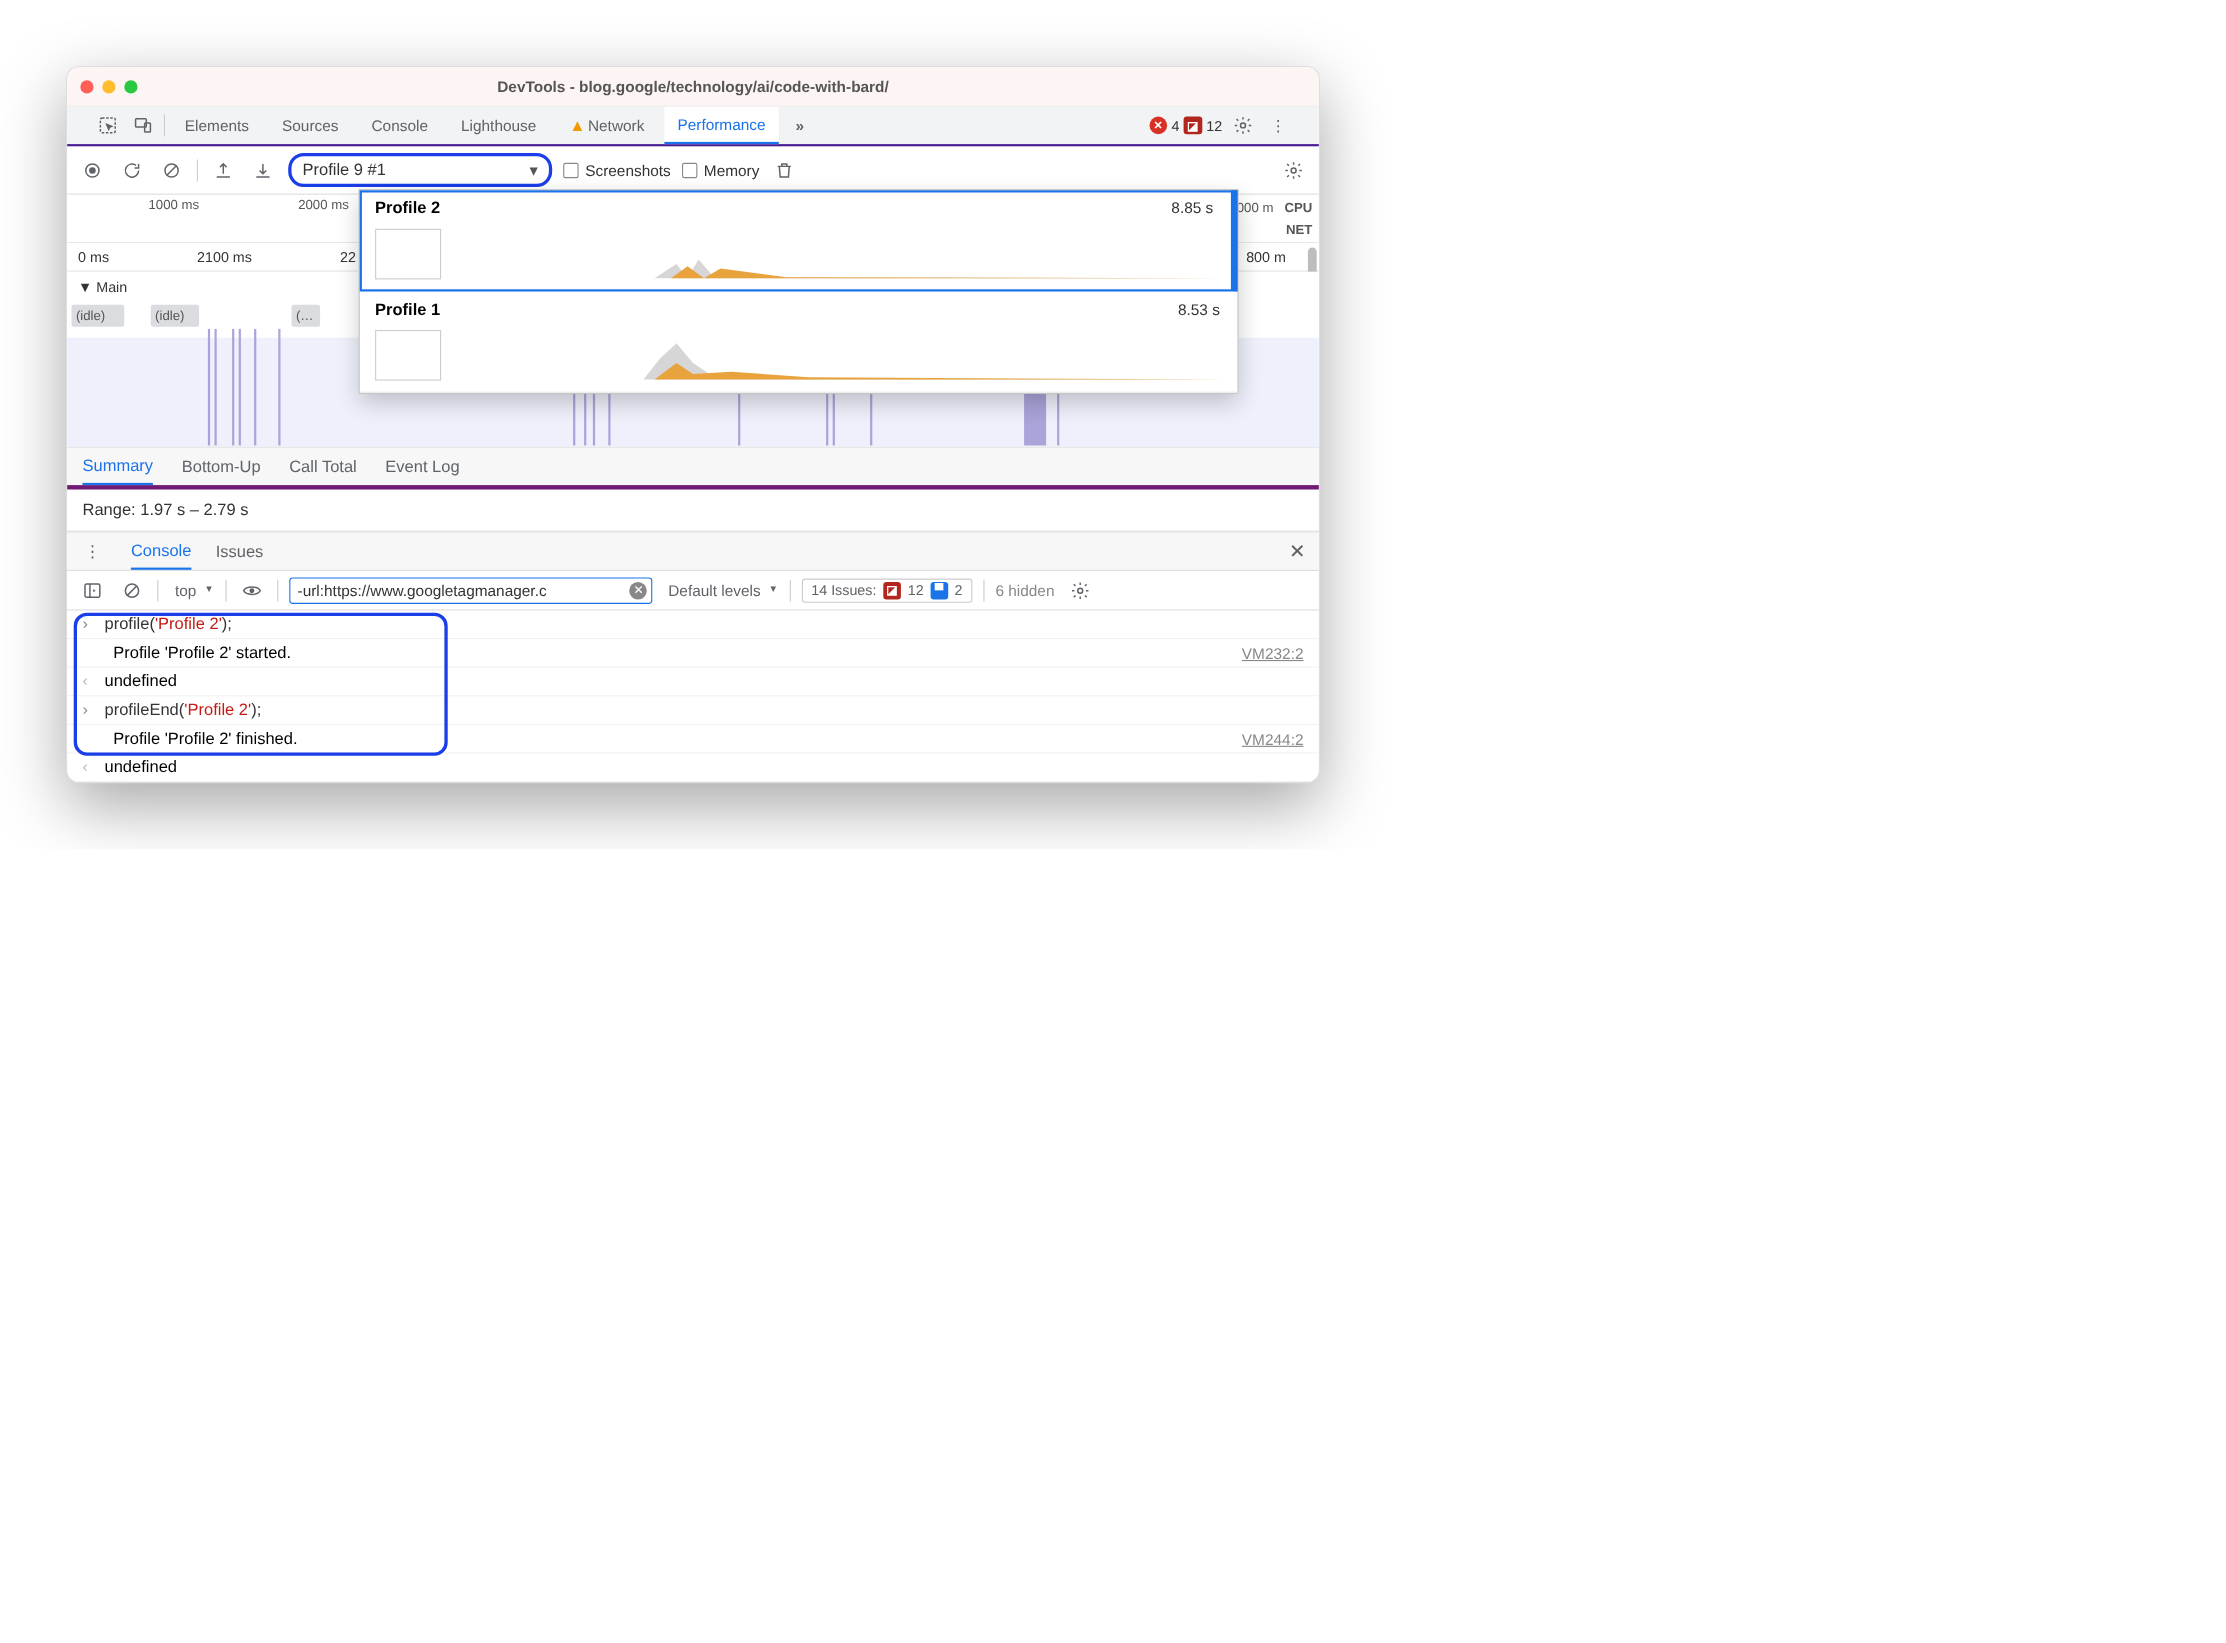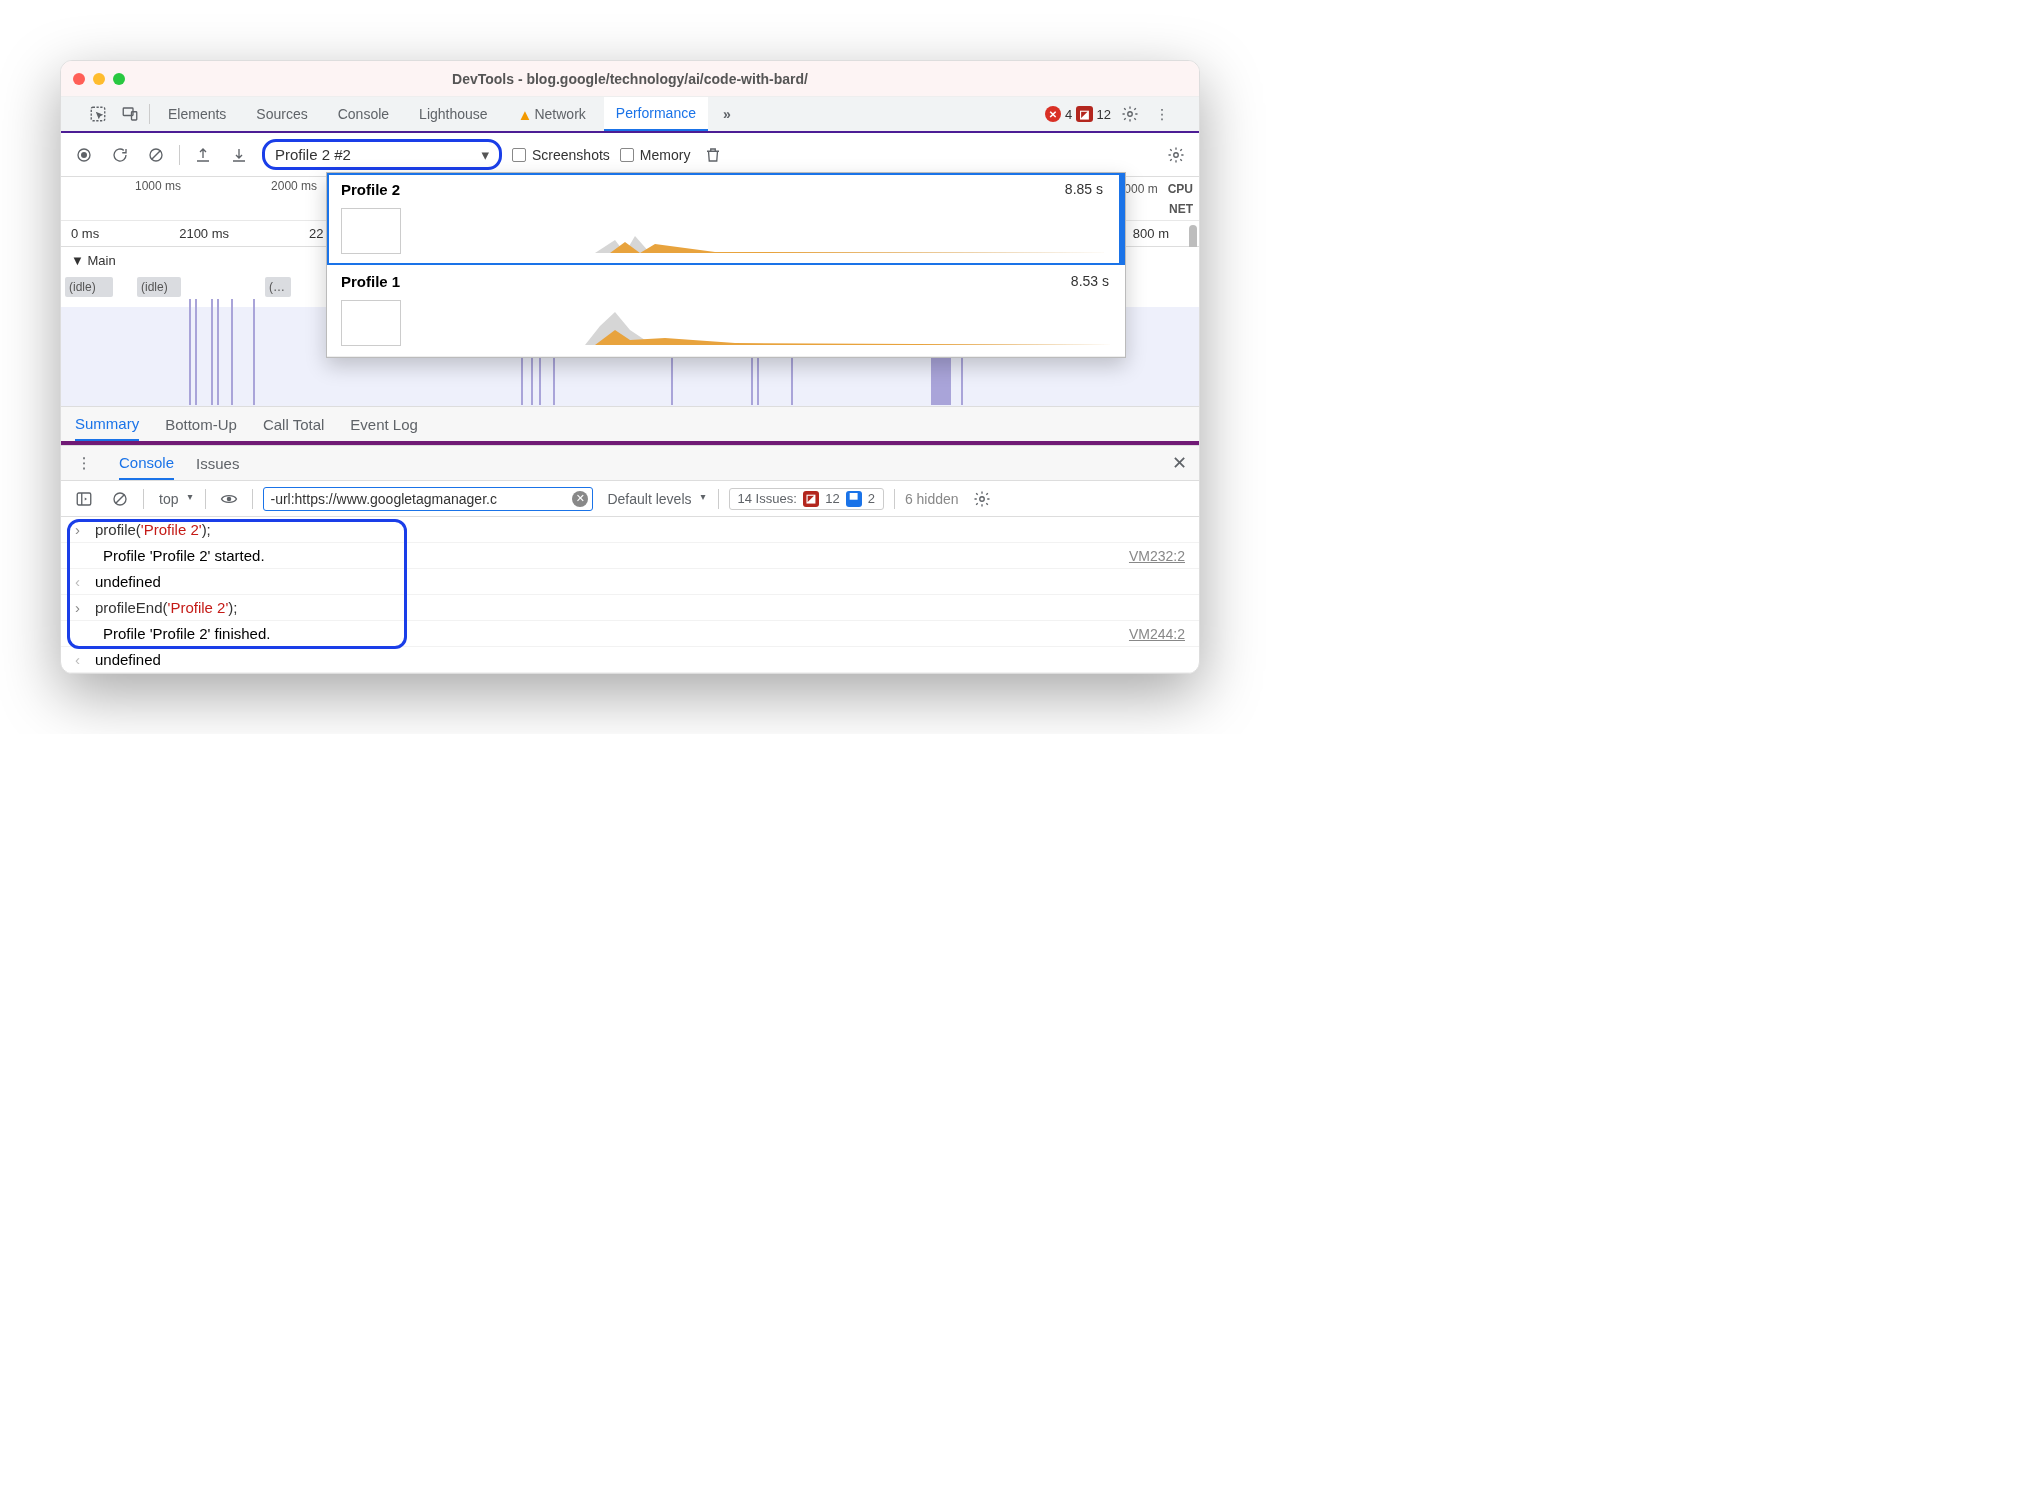--- a/index.html
+++ b/index.html
@@ -150,21 +150,21 @@
     <div class="icon-btn">
         <svg class="ico" viewBox="0 0 24 24">
           <path d="M12 16V4M8 8l4-4 4 4M4 20h16"></path>
         </svg>
       </div>
     <div class="icon-btn">
         <svg class="ico" viewBox="0 0 24 24">
           <path d="M12 4v12M8 12l4 4 4-4M4 20h16"></path>
         </svg>
       </div>
-    <div class="profile-select"><span>Profile 2 #2</span></div>
+    <div class="profile-select"><span>Profile 9 #1</span></div>
     <label class="checkbox-label">
         <span class="cb"></span>
         <span>Screenshots</span>
       </label>
     <label class="checkbox-label">
         <span class="cb"></span>
         <span>Memory</span>
       </label>
     <div class="icon-btn">
         <svg class="ico" viewBox="0 0 24 24">
@@ -223,20 +223,21 @@
     <div class="vline" style="left:900px;"></div>
   </div>
 
   <div class="subtabs">
     <div class="st active">Summary</div>
     <div class="st">Bottom-Up</div>
     <div class="st">Call Total</div>
     <div class="st">Event Log</div>
   </div>
 
+  <div class="info-row">Range: 1.97 s – 2.79 s</div>
 
   <div class="drawer-tabs">
     <div class="icon-btn">⋮</div>
     <div class="dt active">Console</div>
     <div class="dt">Issues</div>
     <div class="close">✕</div>
   </div>
 
   <div class="console-toolbar">
     <div class="icon-btn">

